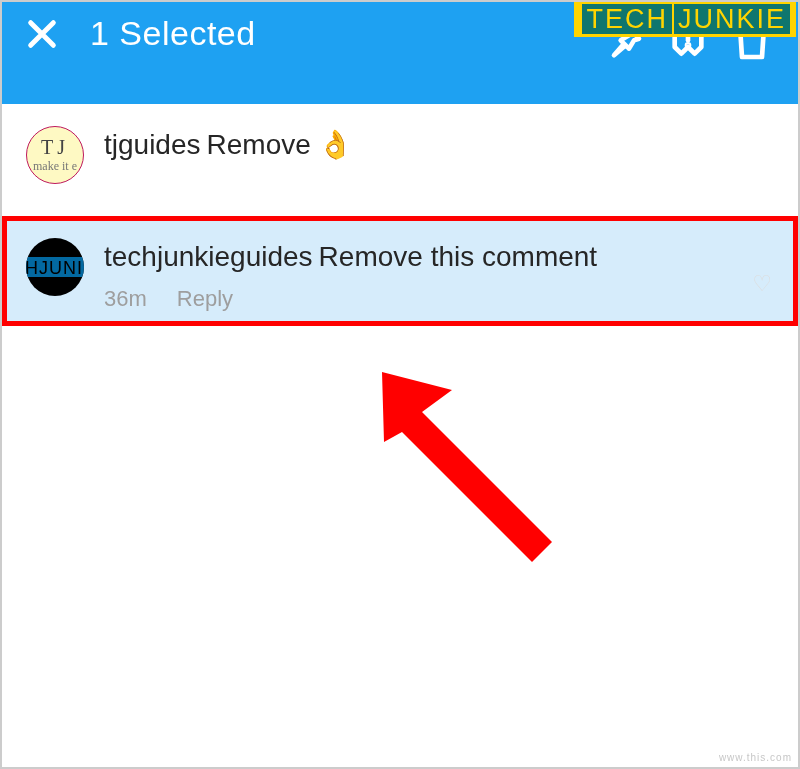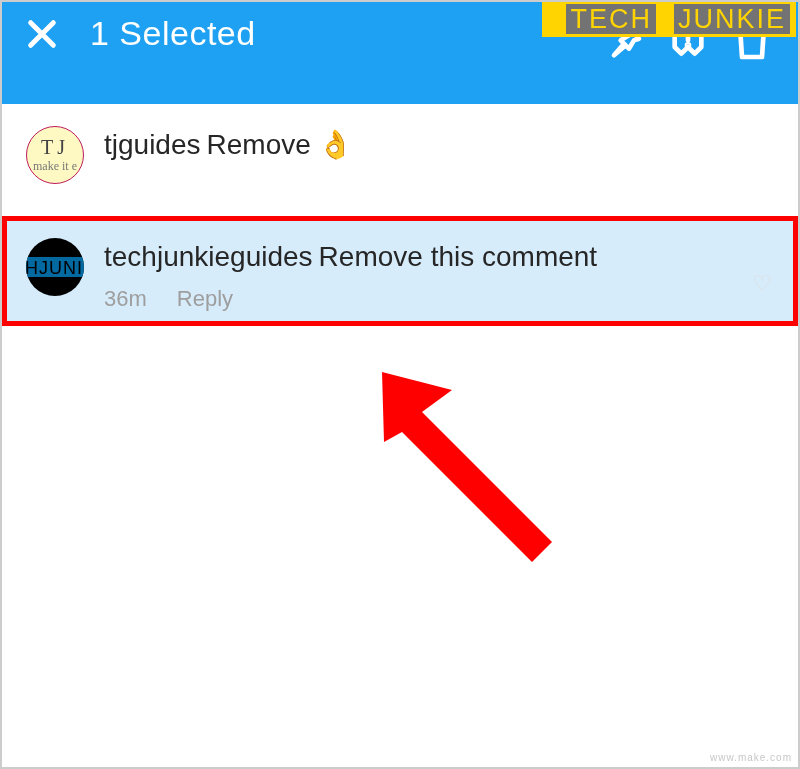--- a/index.html
+++ b/index.html
@@ -5,21 +5,21 @@
   html,body{margin:0;padding:0;font-family:-apple-system,Helvetica,Arial,sans-serif}
   .frame{position:relative;width:800px;height:769px;background:#fff;box-sizing:border-box;border:2px solid #ccc;overflow:hidden}
   .topbar{background:#1ea1f2;height:90px;display:flex;align-items:flex-start;color:#fff;position:relative;padding:12px 18px 0 20px}
   .close-x{width:40px;height:40px;display:flex;align-items:center;justify-content:center;margin-right:28px}
   .close-x svg{width:34px;height:34px;stroke:#fff;stroke-width:3.5;stroke-linecap:round}
   .title{font-size:34px;letter-spacing:.5px}
   .spacer{flex:1}
   .ticon{width:56px;height:56px;display:flex;align-items:center;justify-content:center;margin-left:8px}
   .ticon svg{width:40px;height:40px;stroke:#fff;stroke-width:2.8;fill:none;stroke-linejoin:round;stroke-linecap:round}
   .brand{position:absolute;top:0;right:2px;background:#ffd400;color:#000;font-family:Impact,Arial Black,sans-serif;font-size:27px;letter-spacing:2px;padding:2px 6px;z-index:9}
-  .brand span{background:#737373;color:#ffd400;padding:0 4px;margin-left:18px}
+  .brand span{background:#0f766e;color:#ffd400;padding:0 4px;margin-left:2px}
   .comment{display:flex;padding:22px 18px 14px 24px;align-items:flex-start;position:relative}
   .avatar{width:58px;height:58px;border-radius:50%;flex:0 0 58px;margin-right:20px;box-sizing:border-box;display:flex;align-items:center;justify-content:center;overflow:hidden}
   .avatar.tj{border:1px solid #be185d;background:#fef9c3;flex-direction:column}
   .avatar.tj .l1{font-family:Georgia,serif;font-size:20px;font-weight:400;letter-spacing:4px;color:#444}
   .avatar.tj .l2{font-family:cursive;font-size:12px;color:#777;white-space:nowrap}
   .avatar.hj{background:#000;position:relative}
   .avatar.hj .box{background:#0369a1;color:#000;font-family:Impact,Arial Black,sans-serif;font-size:18px;letter-spacing:1px;padding:2px 4px 0px;line-height:1;position:relative;left:-1px}
   .cbody{flex:1}
   .cline{font-size:28px;line-height:1.35;color:#262626}
   .cline .uname{font-weight:400;margin-right:6px}
@@ -91,14 +91,14 @@
       </div>
     </div>
     <div class="heart">♡</div>
   </div>
 
   <svg class="arrow" viewBox="0 0 180 190">
     <defs></defs>
     <polygon points="0,0 70,18 40,40 170,170 150,190 20,60 2,70" fill="#ff0000"></polygon>
   </svg>
 
-  <div class="watermark">www.make.com</div>
+  <div class="watermark">www.this.com</div>
 </div>
 
 </body></html>

